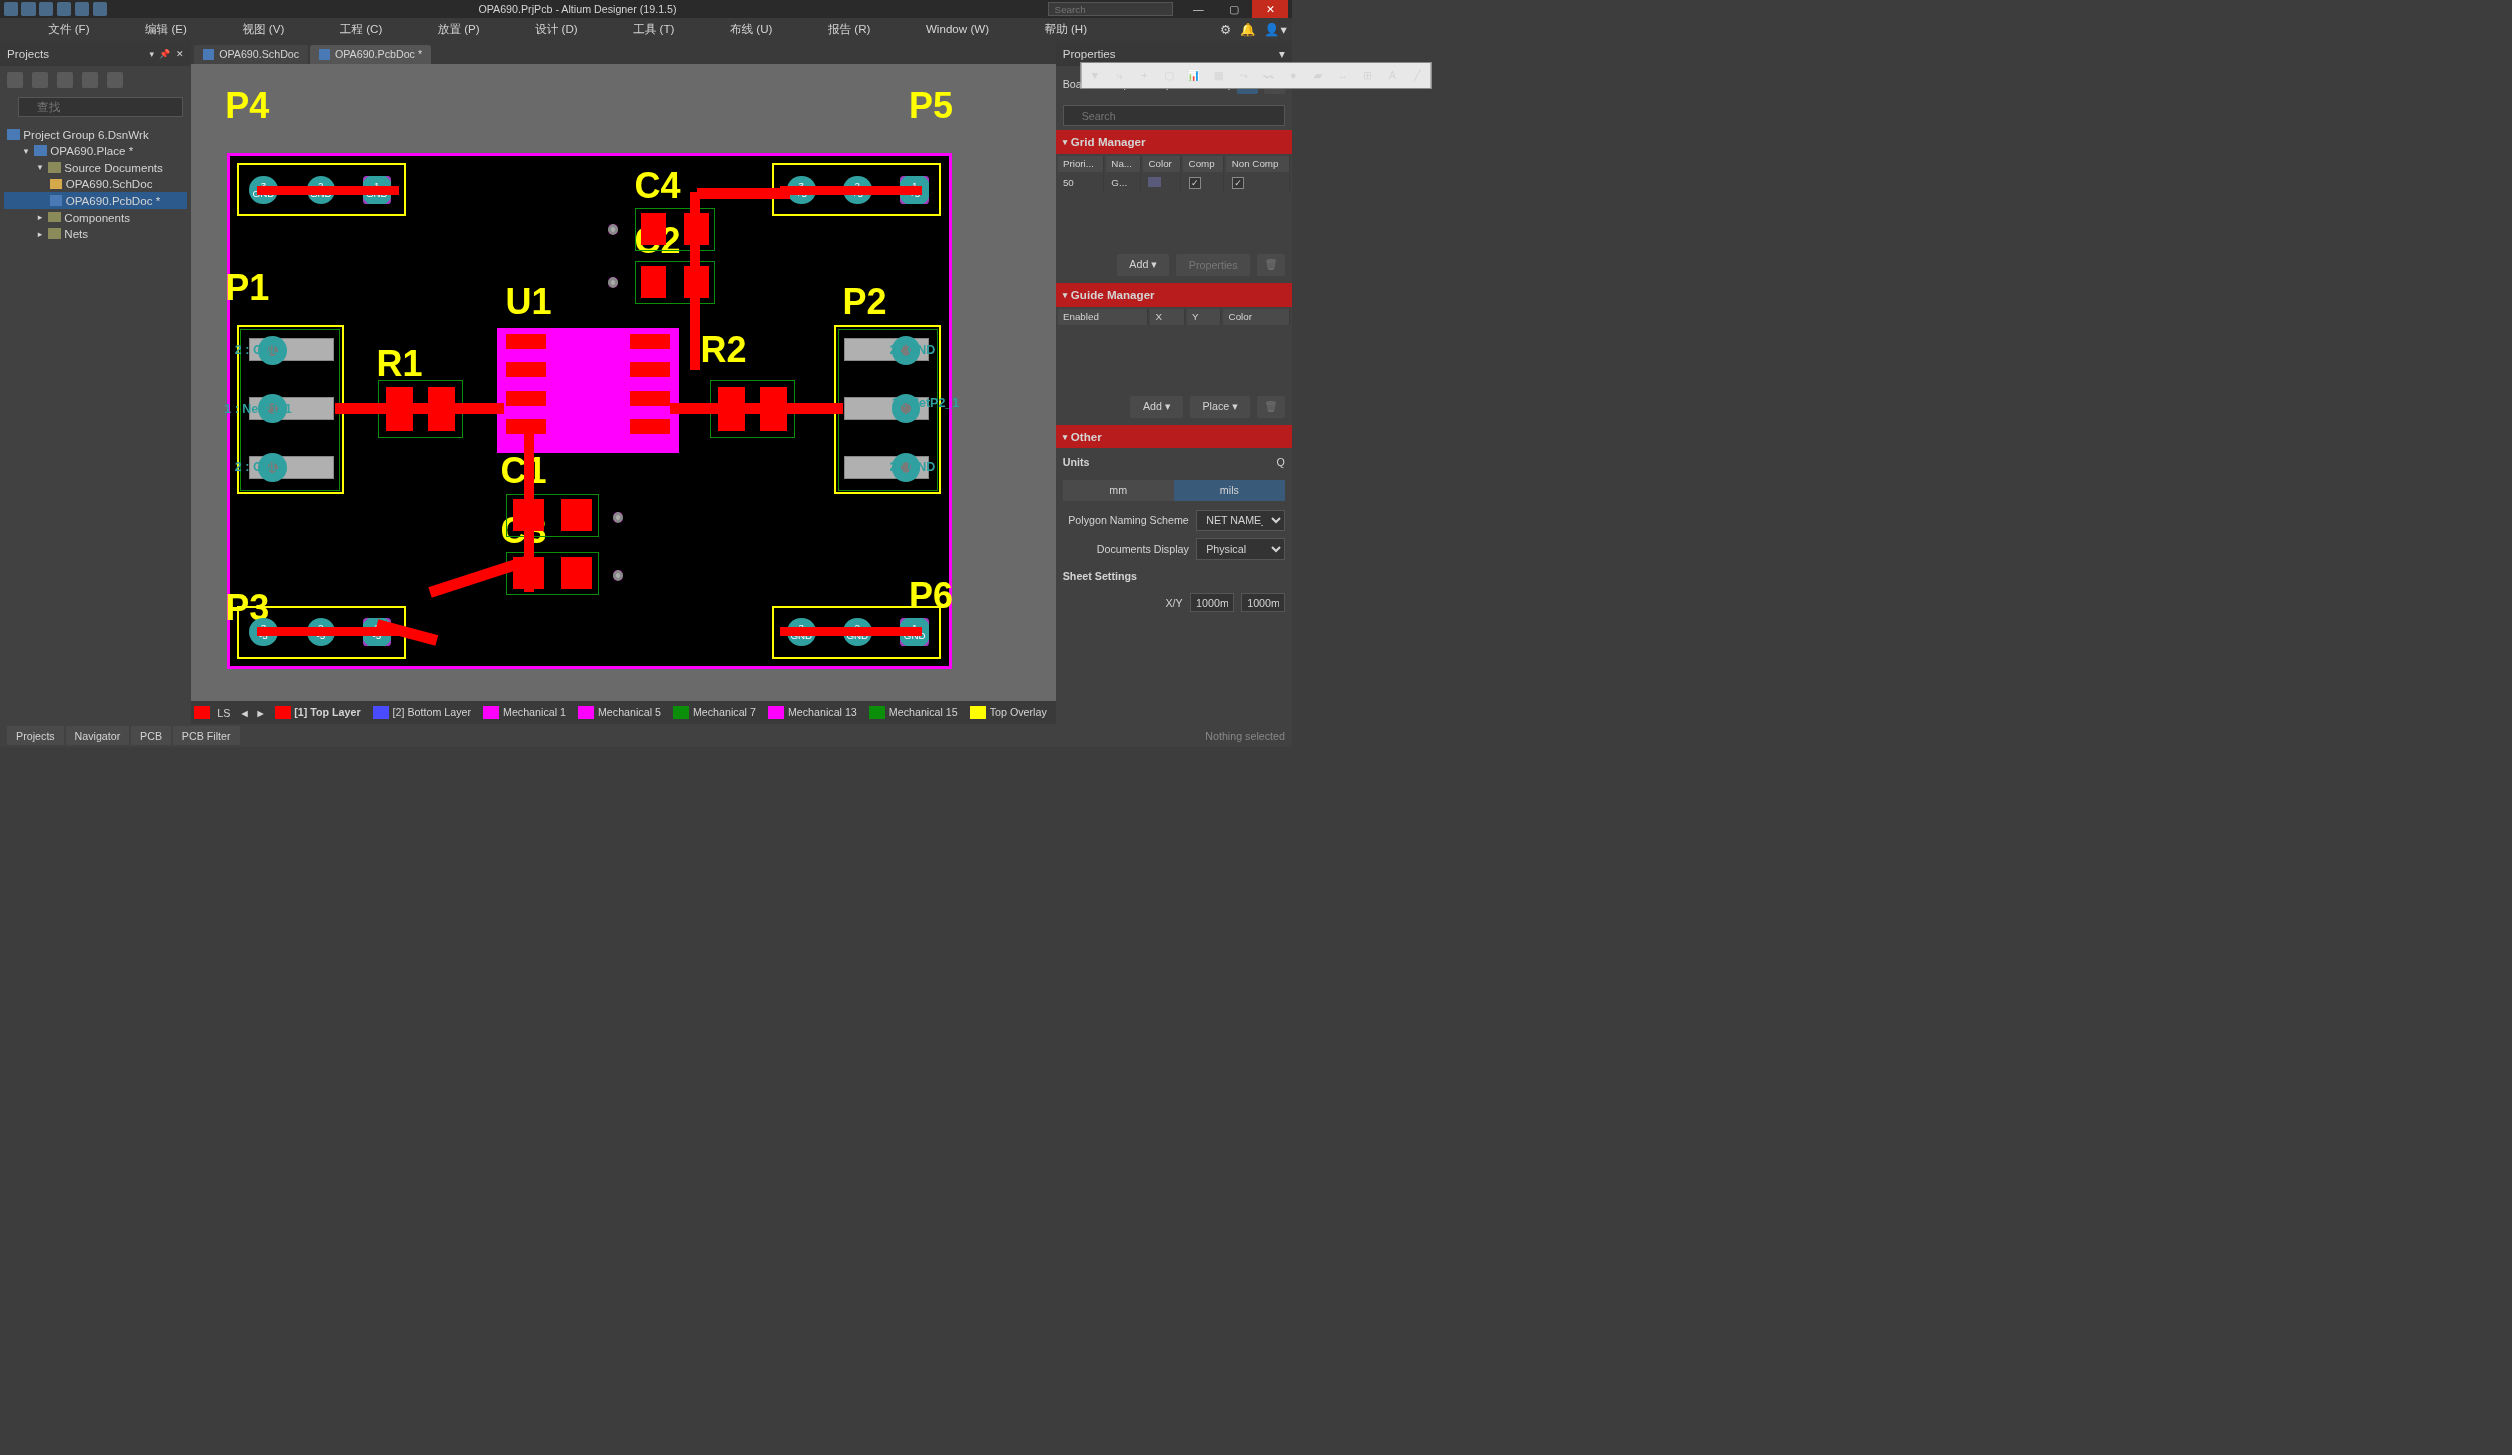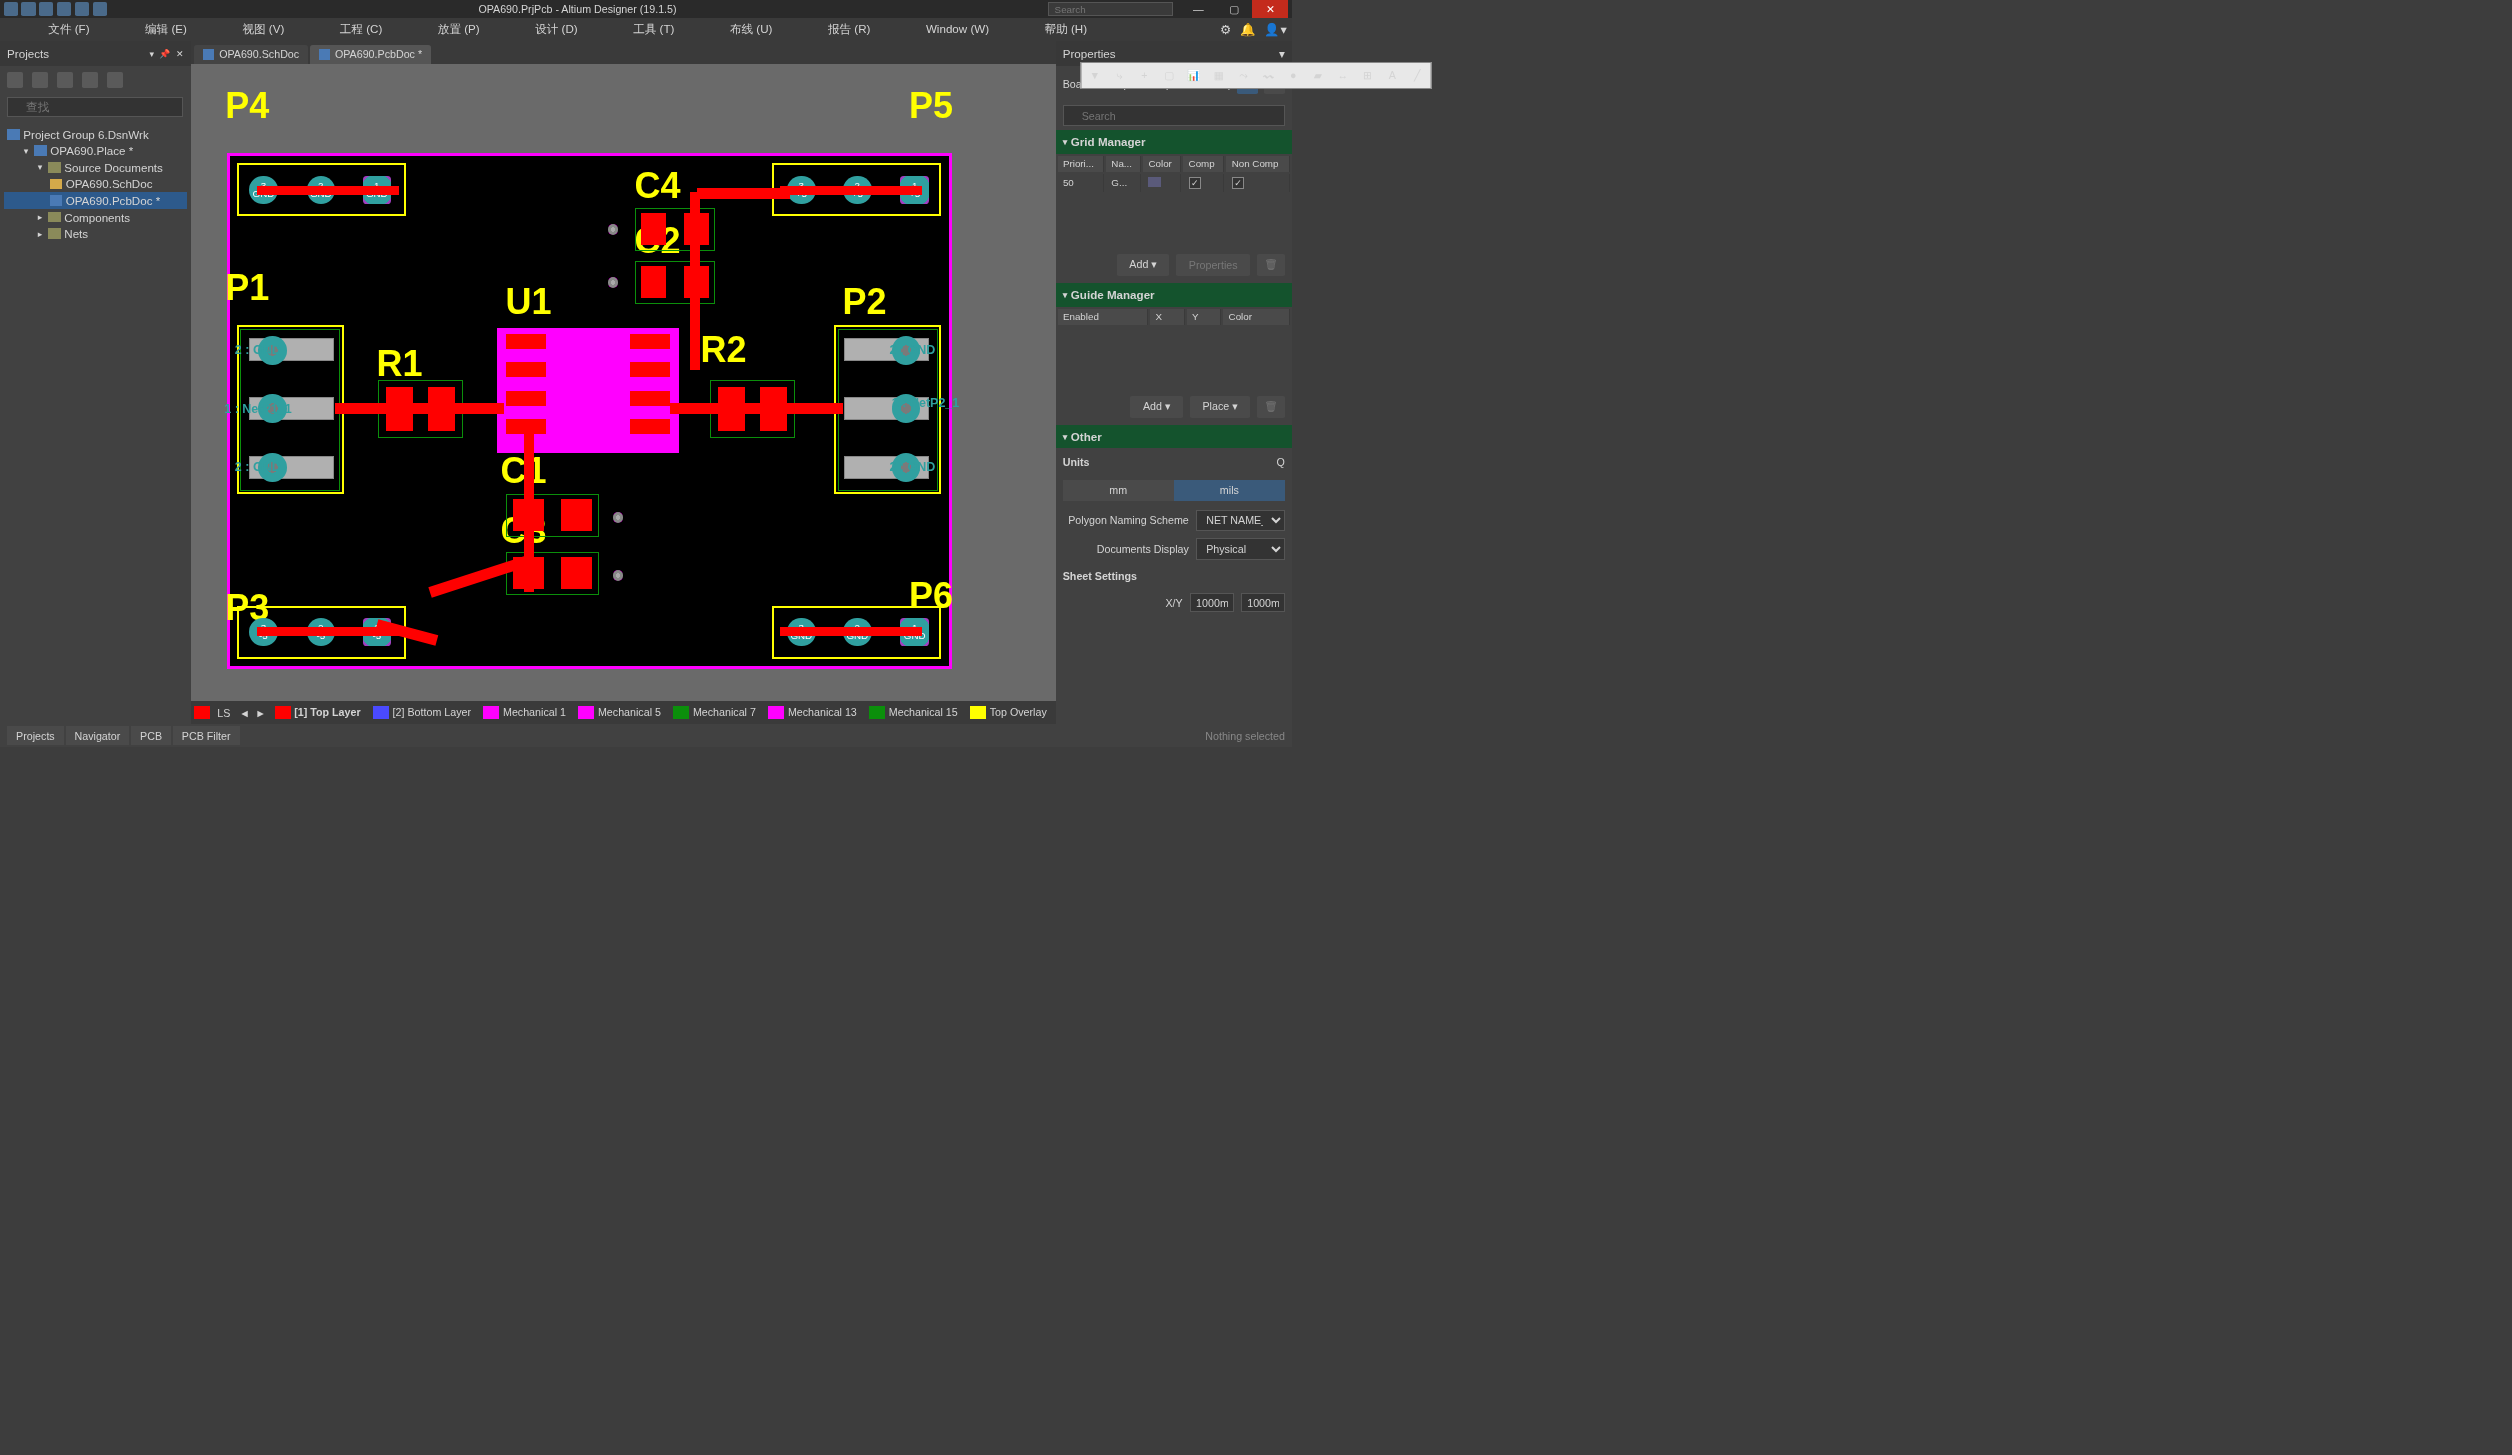--- a/index.html
+++ b/index.html
@@ -23,21 +23,21 @@
 
 
 .workspace { display: flex; height: calc(100% - 18px - 23px - 23px); }
 
 
 .projects-panel { width: 208px; background: #414141; display: flex; flex-direction: column; }
 .panel-header { height: 25px; background: #383838; display: flex; align-items: center; padding: 0 7.1px; font-size: 11.6px; justify-content: space-between; }
 .panel-header .controls { display: flex; gap: 5.3px; font-size: 9px; }
 .panel-toolbar { height: 27px; display: flex; align-items: center; gap: 9px; padding: 0 7.1px; }
 .panel-toolbar span { width: 16px; height: 16px; background: #5a5a5a; border-radius: 1.8px; display: inline-block; }
-.search-row { padding: 3.6px 7.1px; }
+.search-row { padding: 3.6px 7.1px; margin-left: 11px; }
 .search-row input { width: 100%; background: #333; border: 0.9px solid #555; color: #d4d4d4; padding: 2.7px 5.3px 2.7px 18px; font-size: 11.6px; }
 .tree { padding: 5.3px 3.6px; font-size: 11.6px; overflow: auto; flex: 1; }
 .tree-item { display: flex; align-items: center; padding: 1.8px 3.6px; gap: 3.6px; cursor: pointer; }
 .tree-item.indent1 { padding-left: 18px; }
 .tree-item.indent2 { padding-left: 32px; }
 .tree-item.indent3 { padding-left: 46px; }
 .tree-item.selected { background: #2d5a8c; }
 .tree-icon { width: 12.5px; height: 10.7px; background: #d4a94a; display: inline-block; }
 .tree-icon.blue { background: #4a7ab5; }
 .tree-icon.folder { background: #8a8a5a; }
@@ -74,21 +74,21 @@
 .layer-tabs .nav-btn { width: 14.2px; text-align: center; cursor: pointer; }
 
 
 .props-panel { width: 258px; background: #414141; display: flex; flex-direction: column; overflow: hidden; }
 .props-panel .panel-header { justify-content: space-between; }
 .props-row { padding: 7.1px; display: flex; align-items: center; justify-content: space-between; font-size: 10.7px; gap: 5.3px; }
 .props-row .filter-btn { width: 21.4px; height: 21.4px; background: #3a5a7a; border-radius: 1.8px; display: flex; align-items: center; justify-content: center; }
 .props-row .dd-btn { width: 21.4px; height: 21.4px; background: #4a4a4a; border-radius: 1.8px; display: flex; align-items: center; justify-content: center; }
 .props-search { padding: 3.6px 7.1px; }
 .props-search input { width: 100%; background: #333; border: 0.9px solid #555; color: #d4d4d4; padding: 3.6px 5.3px 3.6px 18px; font-size: 10.7px; }
-.section-head { padding: 5.3px 7.1px; background: #14532d; font-size: 11.6px; font-weight: bold; display: flex; align-items: center; gap: 3.6px; }
+.section-head { padding: 5.3px 7.1px; background: #b91c1c; font-size: 11.6px; font-weight: bold; display: flex; align-items: center; gap: 3.6px; }
 .section-head::before { content: "▾"; font-size: 9px; }
 .grid-table { border: none; font-size: 9.8px; }
 .grid-table th { background: #4a4a4a; padding: 2.7px 5.3px; text-align: left; font-weight: normal; border-right: 0.9px solid #3a3a3a; }
 .grid-table td { padding: 2.7px 5.3px; border-right: 0.9px solid #3a3a3a; }
 .panel-btns { display: flex; gap: 7.1px; padding: 7.1px; justify-content: flex-end; }
 .panel-btns button { background: #4a4a4a; border: none; color: #d4d4d4; padding: 4.4px 12.5px; font-size: 10.7px; cursor: pointer; border-radius: 1.8px; }
 .panel-btns button:disabled { color: #777; }
 .panel-btns .icon-btn { padding: 4.4px 7.1px; }
 .units-toggle { display: flex; margin: 5.3px 7.1px; }
 .units-toggle div { flex: 1; text-align: center; padding: 4.4px; background: #4a4a4a; cursor: pointer; font-size: 10.7px; }

